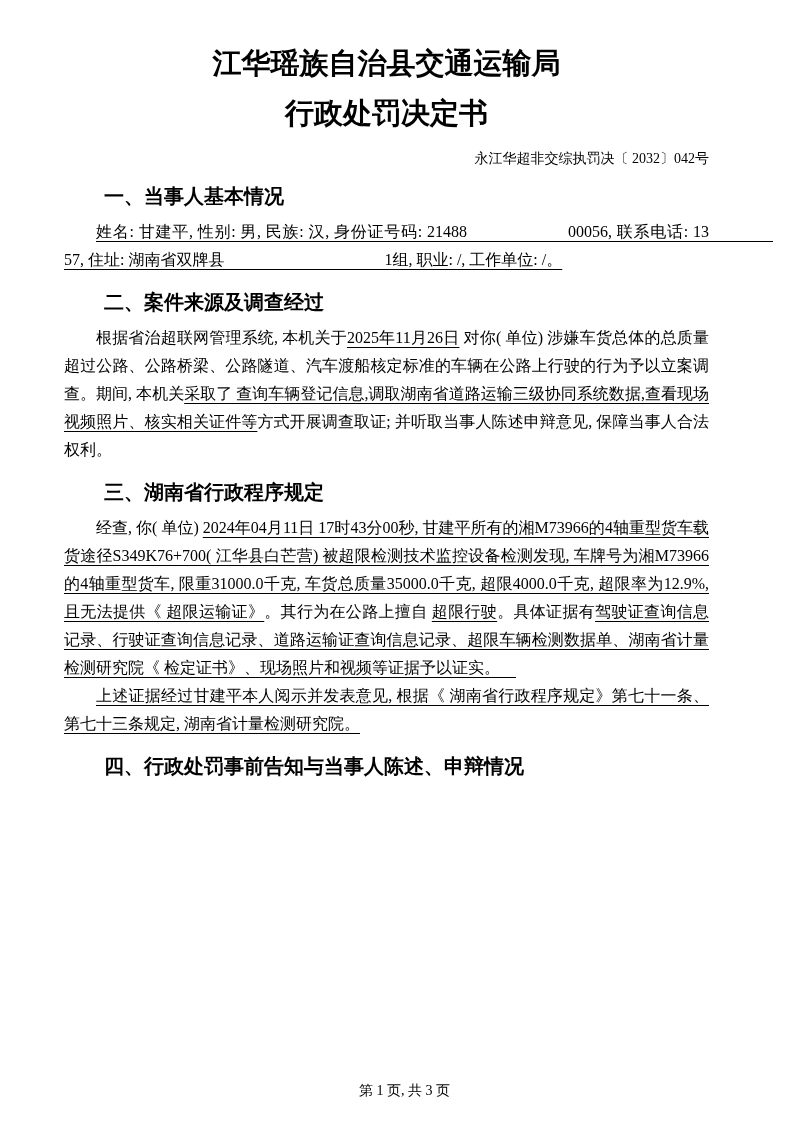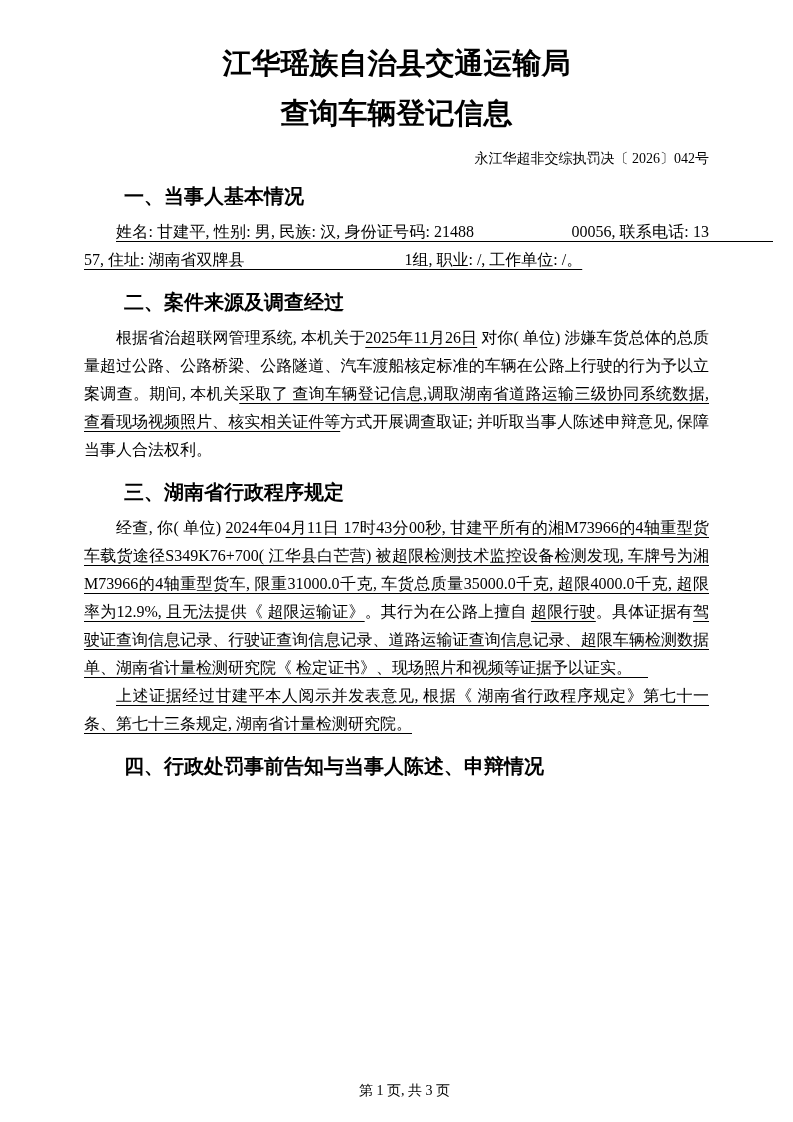--- a/index.html
+++ b/index.html
@@ -8,21 +8,21 @@
     width: 793px;
     height: 1122px;
     position: relative;
     font-family: "Liberation Serif", "DejaVu Serif", serif;
     color: #000000;
     overflow: hidden;
   }
   .page {
     position: absolute;
     inset: 0;
-    padding: 38px 84px 0 84px;
+    padding: 38px 84px 0 64px;
   }
   .title {
     text-align: center;
     font-size: 29px;
     font-weight: bold;
     line-height: 50px;
     font-family: "Liberation Sans", "DejaVu Sans", sans-serif;
   }
   .doc-number {
     text-align: right;
@@ -59,23 +59,23 @@
     text-align: center;
     font-size: 14px;
   }
 </style>
 </head>
 <body>
 
 <div class="page">
 
   <h1 class="title">江华瑶族自治县交通运输局</h1>
-  <h1 class="title">查询车辆登记信息</h1>
+  <h1 class="title">行政处罚决定书</h1>
 
-  <div class="doc-number">永江华超非交综执罚决〔 2026〕042号</div>
+  <div class="doc-number">永江华超非交综执罚决〔 2032〕042号</div>
 
   <div class="section">
     <h2 class="section-heading">一、当事人基本情况</h2>
     <p class="para"><span class="u">姓名: 甘建平, 性别: 男, 民族: 汉, 身份证号码: 21488　　　　　　00056, 联系电话: 13　　　　57, 住址: 湖南省双牌县　　　　　　　　　　1组, 职业: /, 工作单位: /。</span></p>
   </div>
 
   <div class="section">
     <h2 class="section-heading">二、案件来源及调查经过</h2>
     <p class="para"><span>根据省治超联网管理系统, 本机关于</span><span class="u">2025年11月26日</span><span> 对你( 单位) 涉嫌车货总体的总质量超过公路、公路桥梁、公路隧道、汽车渡船核定标准的车辆在公路上行驶的行为予以立案调查。期间, 本机关</span><span class="u">采取了 查询车辆登记信息,调取湖南省道路运输三级协同系统数据,查看现场视频照片、核实相关证件等</span><span>方式开展调查取证; 并听取当事人陈述申辩意见, 保障当事人合法权利。</span></p>
   </div>

